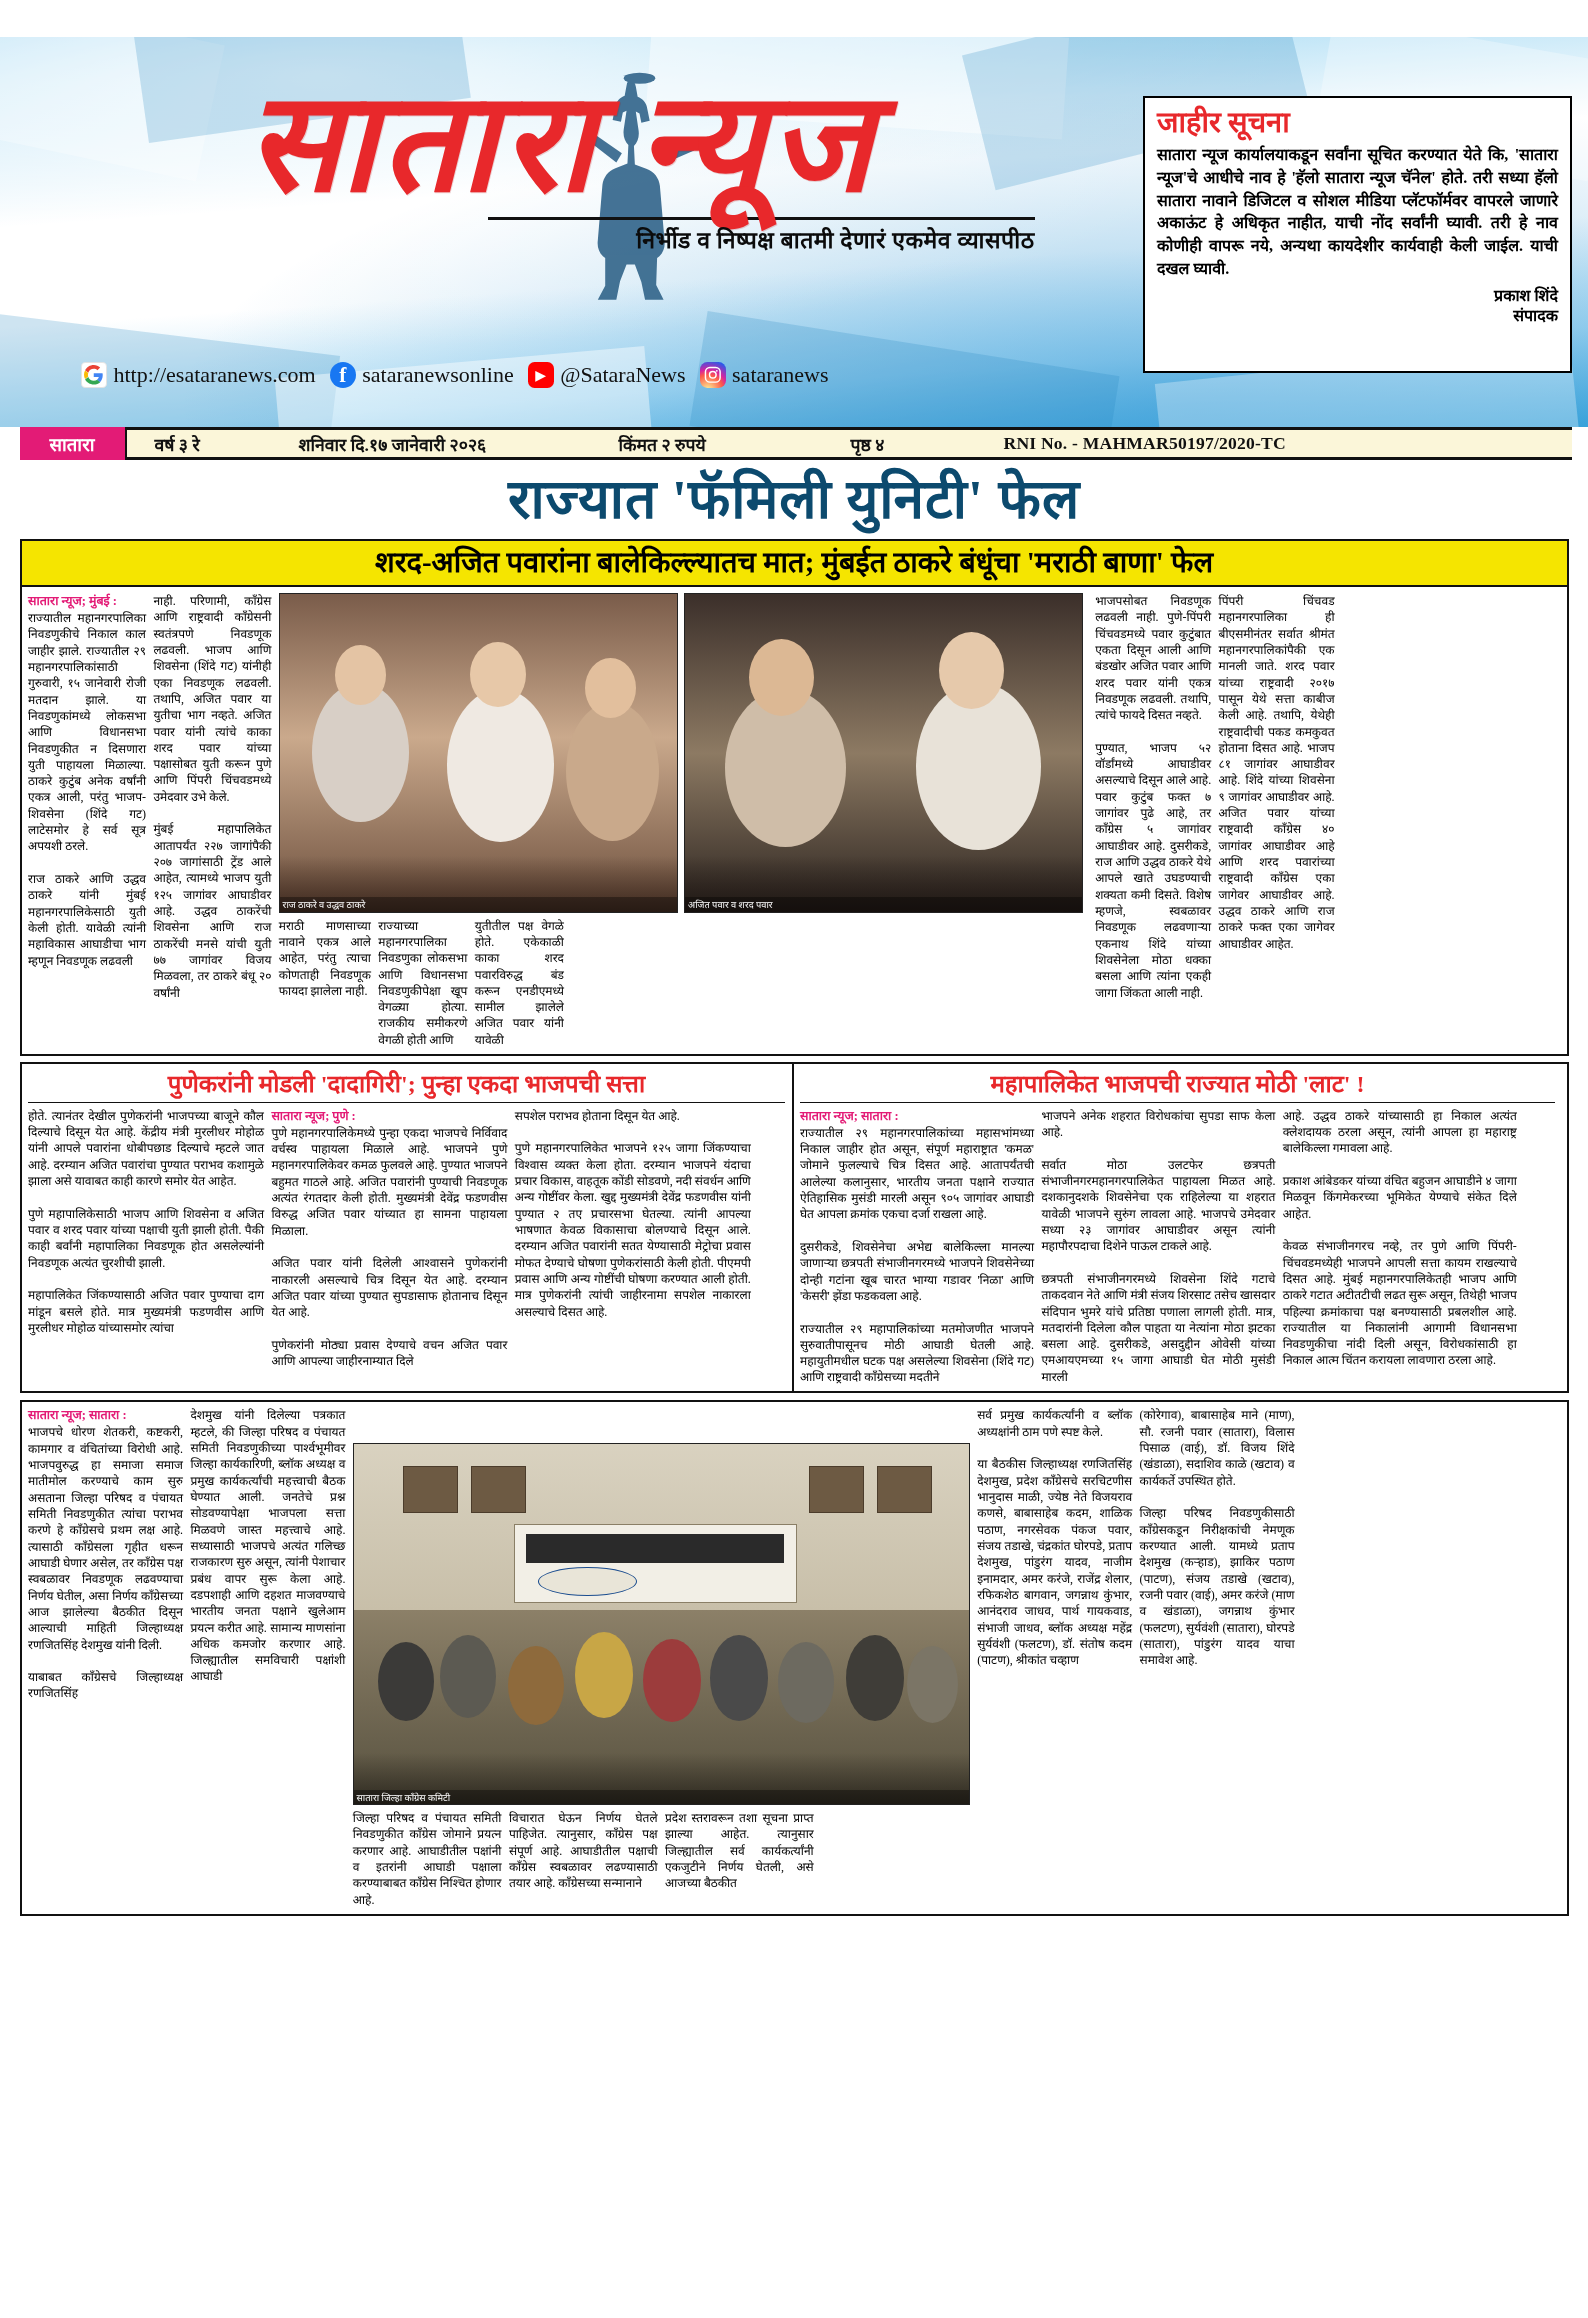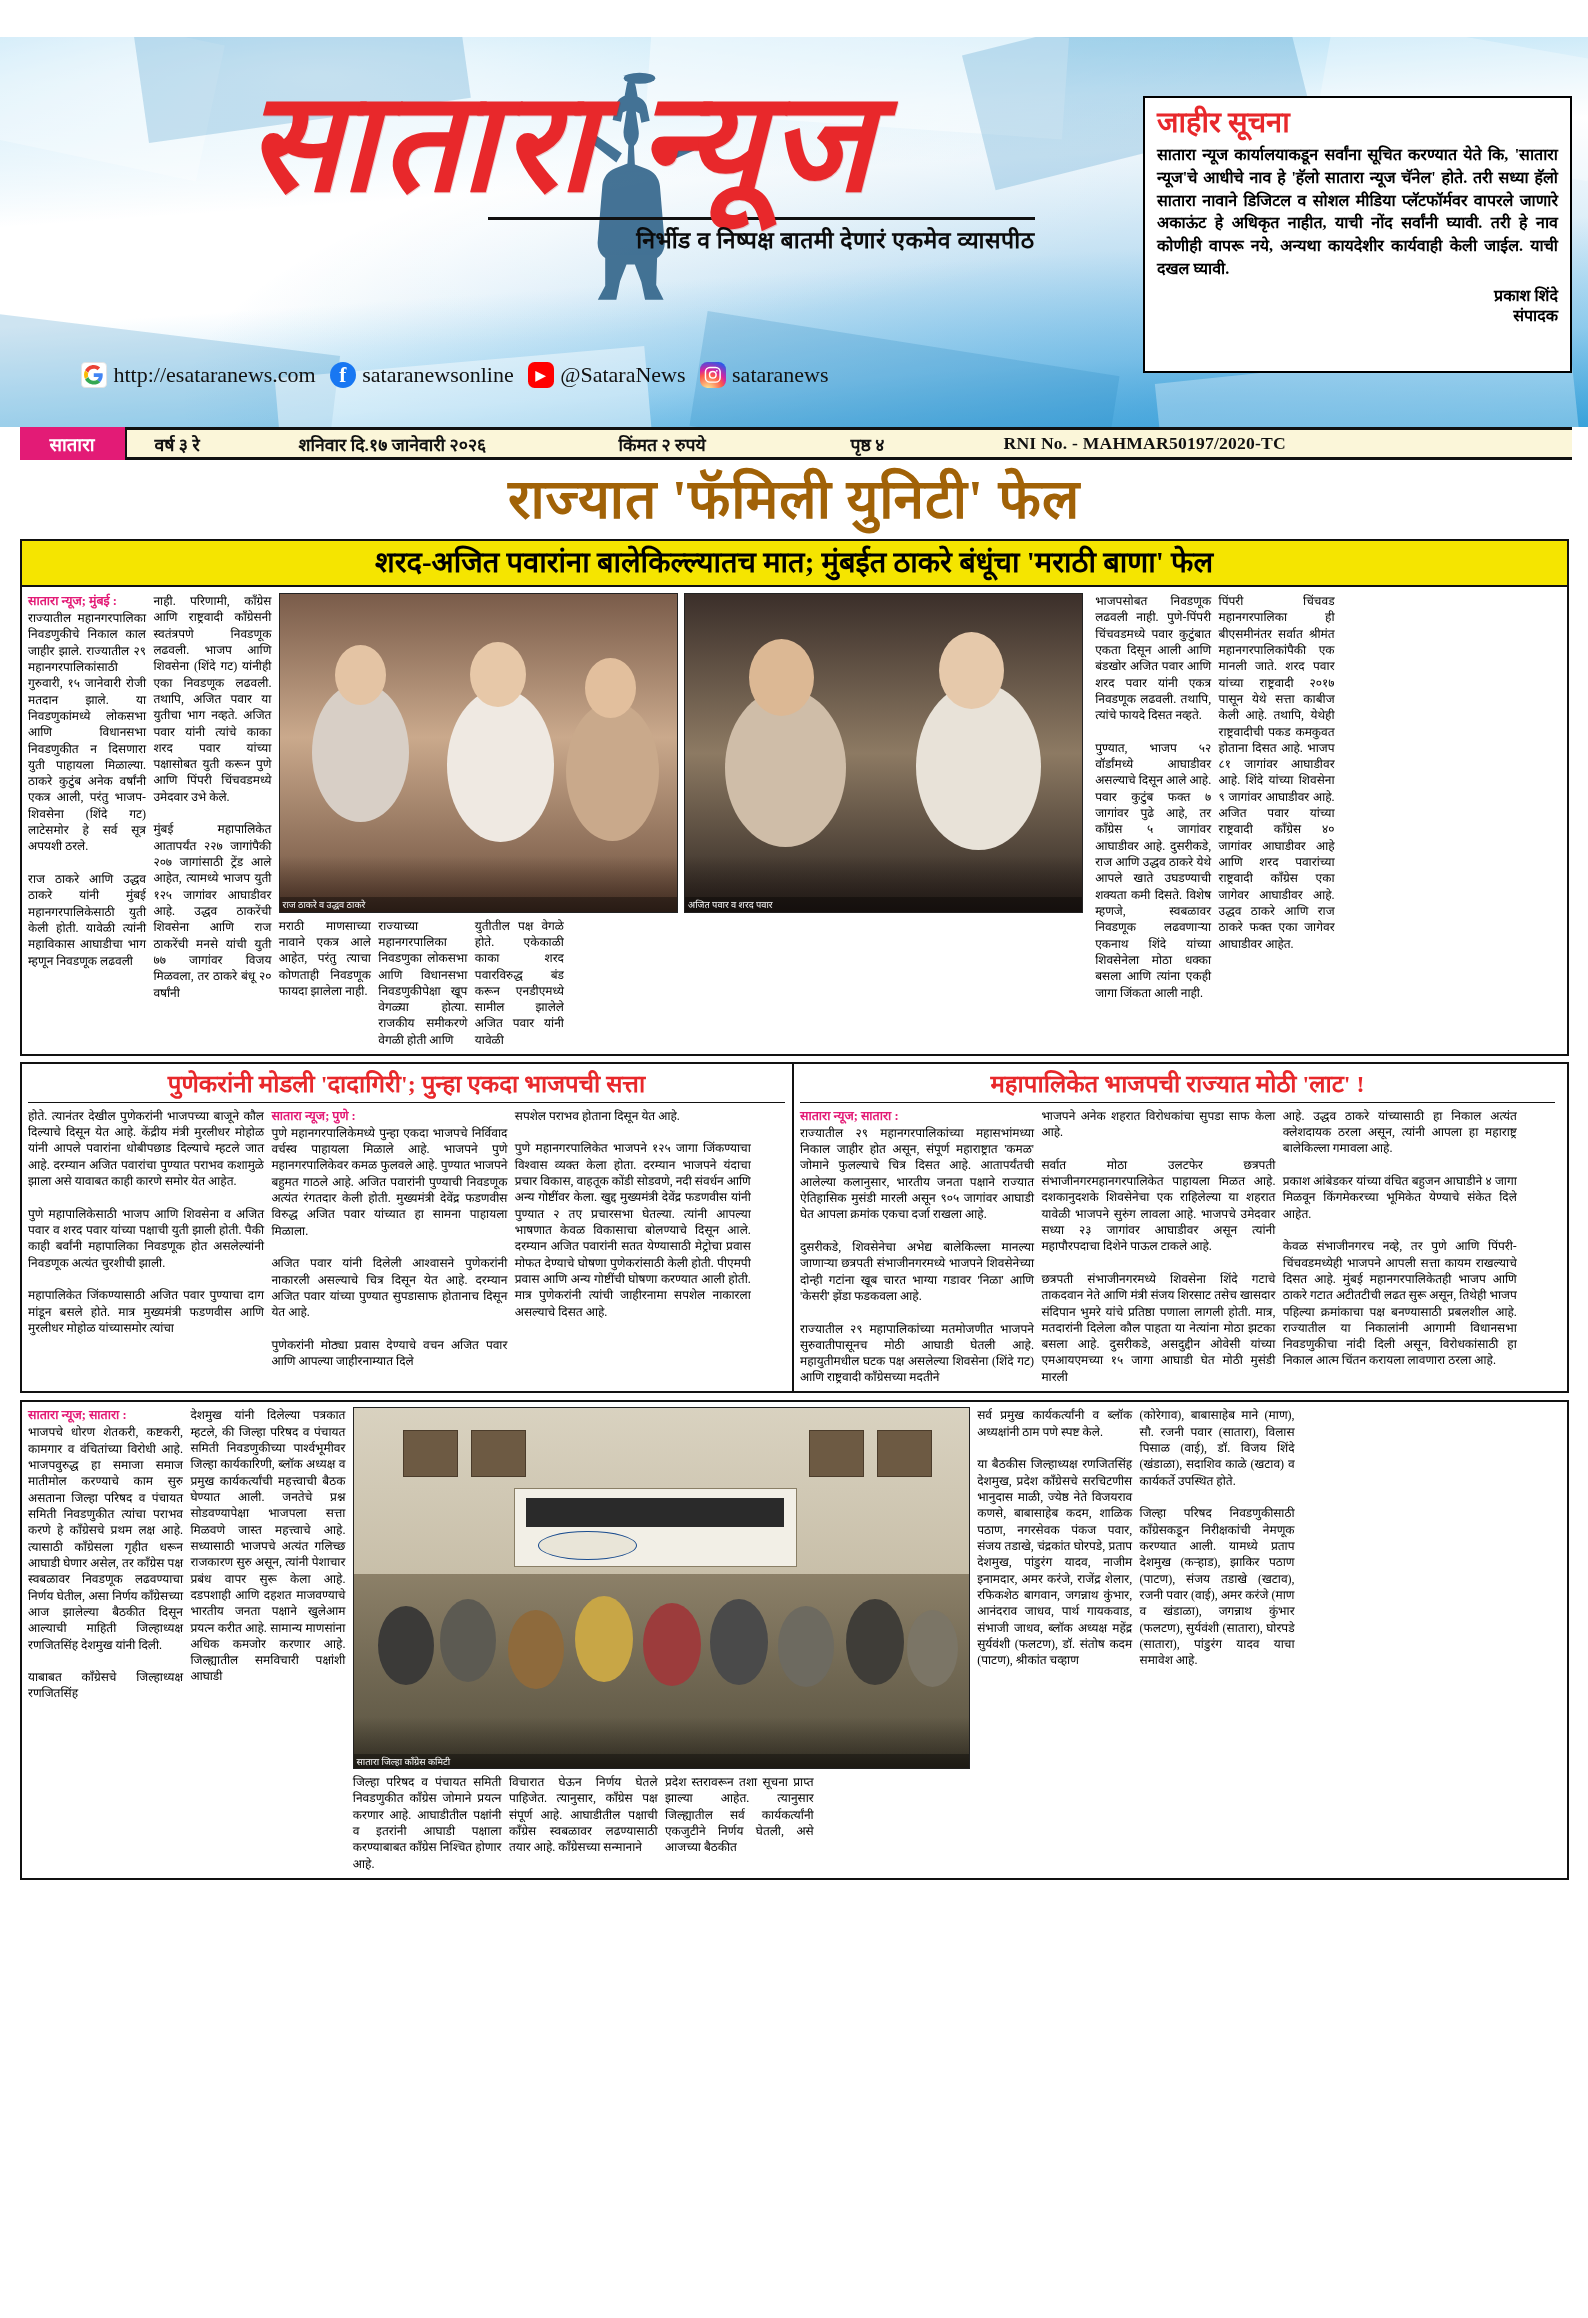--- a/index.html
+++ b/index.html
@@ -171,21 +171,21 @@
   .ib { }
   .ib.year   { width: 144px; }
   .ib.date   { width: 320px; }
   .ib.price  { width: 232px; }
   .ib.pages  { width: 153px; }
   .ib.rni    { font-family:"Liberation Serif",serif; letter-spacing:0.2px; }
 
   
   .main-headline {
     text-align: center;
-    color: #a16207;
+    color: #0c4a6e;
     font-size: 55px;
     font-weight: 700;
     letter-spacing: 0.9px;
     margin: 10.2px 0 8.3px 0;
     line-height: 1.1;
   }
 
   
   .block {
     margin: 0 19.5px 0 19.5px;
@@ -490,21 +490,21 @@
           <span class="dateline">सातारा न्यूज;</span>
           <span class="dateline">सातारा :</span>
         </div>
         <div style="white-space:pre-line">भाजपचे धोरण शेतकरी, कष्टकरी, कामगार व वंचितांच्या विरोधी आहे. भाजपवुरुद्ध हा समाजा समाज मातीमोल करण्याचे काम सुरु असताना जिल्हा परिषद व पंचायत समिती निवडणुकीत त्यांचा पराभव करणे हे काँग्रेसचे प्रथम लक्ष आहे. त्यासाठी काँग्रेसला गृहीत धरून आघाडी घेणार असेल, तर काँग्रेस पक्ष स्वबळावर निवडणूक लढवण्याचा निर्णय घेतील, असा निर्णय काँग्रेसच्या आज झालेल्या बैठकीत दिसून आल्याची माहिती जिल्हाध्यक्ष रणजितसिंह देशमुख यांनी दिली.
 
 याबाबत काँग्रेसचे जिल्हाध्यक्ष रणजितसिंह</div>
       </div>
 
       <div class="col" style="width:155px;white-space:pre-line">देशमुख यांनी दिलेल्या पत्रकात म्हटले, की जिल्हा परिषद व पंचायत समिती निवडणुकीच्या पार्श्वभूमीवर जिल्हा कार्यकारिणी, ब्लॉक अध्यक्ष व प्रमुख कार्यकर्त्यांची महत्त्वाची बैठक घेण्यात आली. जनतेचे प्रश्न सोडवण्यापेक्षा भाजपला सत्ता मिळवणे जास्त महत्त्वाचे आहे. सध्यासाठी भाजपचे अत्यंत गलिच्छ राजकारण सुरु असून, त्यांनी पेशाचार प्रबंध वापर सुरू केला आहे. दडपशाही आणि दहशत माजवण्याचे भारतीय जनता पक्षाने खुलेआम प्रयत्न करीत आहे. सामान्य माणसांना अधिक कमजोर करणार आहे. जिल्ह्यातील समविचारी पक्षांशी आघाडी</div>
 
-      <div style="width:617px;display:flex;flex-direction:column;gap:4.6px;">
+      <div style="width:617px;display:flex;flex-direction:column;gap:4.6px;margin-top:36px;">
         <div class="photo ph-c" style="width:617px;height:362px;">
           <div class="ph-inner">
             <div style="position:absolute;left:0;top:0;width:100%;height:46%;background:linear-gradient(180deg,#d9d2c0 0%, #c8bfa9 100%);"></div>
             <div style="position:absolute;left:26%;top:22%;width:46%;height:22%;background:#f2efe6;border:1.9px solid #8a7f66;"></div>
             <div style="position:absolute;left:28%;top:25%;width:42%;height:8%;background:#2a2a2a;"></div>
             <div style="position:absolute;left:30%;top:34%;width:16%;height:8%;border-radius:50%;background:#e9e5d8;border:1.4px solid #1b4d8f;"></div>
             <div style="position:absolute;left:8%;top:6%;width:9%;height:13%;background:#6d5a43;border:1.4px solid #4b3c2b;"></div>
             <div style="position:absolute;left:19%;top:6%;width:9%;height:13%;background:#6d5a43;border:1.4px solid #4b3c2b;"></div>
             <div style="position:absolute;left:74%;top:6%;width:9%;height:13%;background:#6d5a43;border:1.4px solid #4b3c2b;"></div>
             <div style="position:absolute;left:85%;top:6%;width:9%;height:13%;background:#6d5a43;border:1.4px solid #4b3c2b;"></div>

